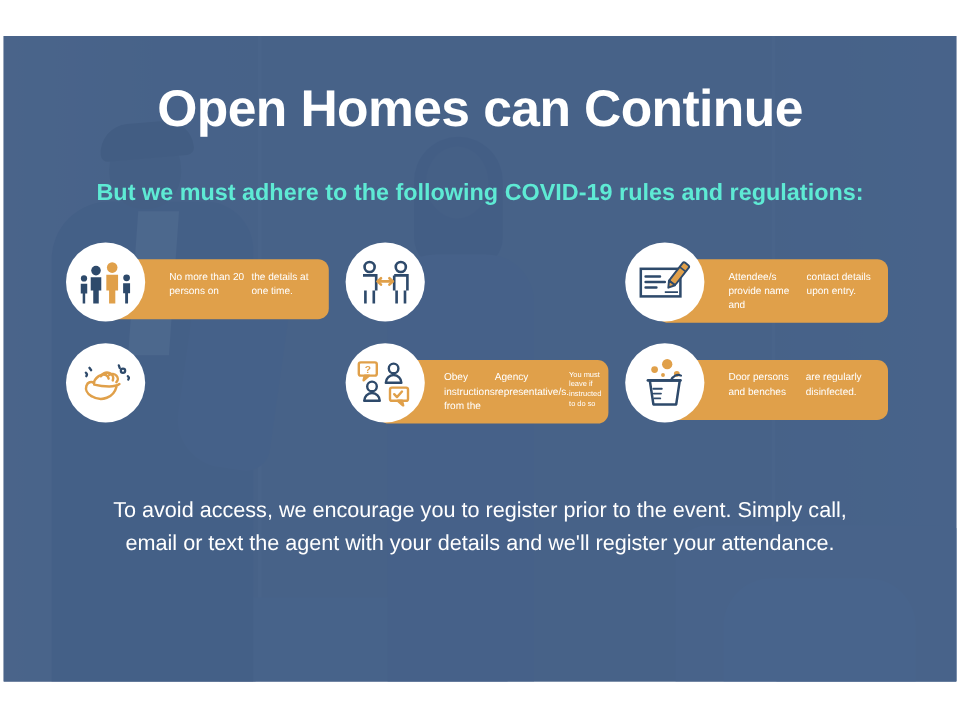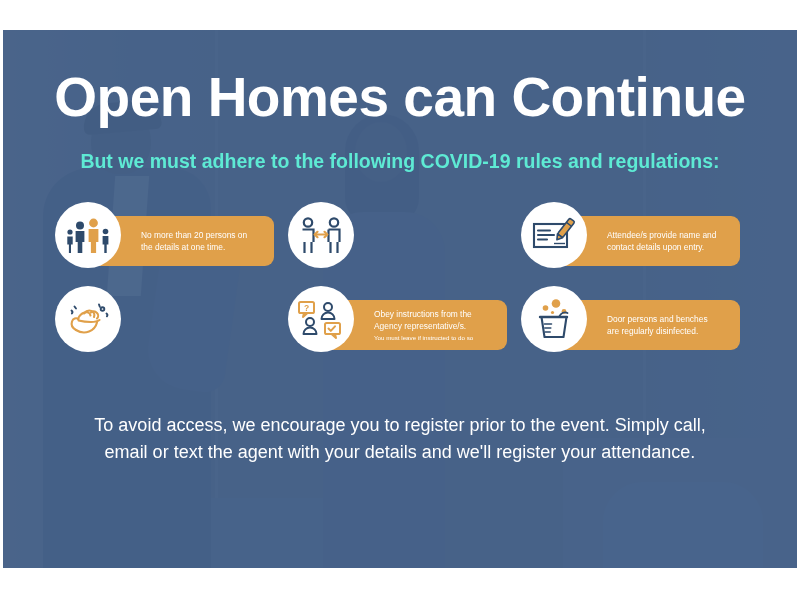--- a/index.html
+++ b/index.html
@@ -143,21 +143,21 @@
     width: 100%;
     height: 100%;
   }
 
   .title {
     position: absolute;
     left: 0; right: 0;
     top: 40px;
     text-align: center;
     color: #ffffff;
-    font-size: 55px;
+    font-size: 43px;
     font-weight: bold;
     letter-spacing: -0.5px;
     line-height: 1;
   }
 
   .subtitle {
     position: absolute;
     left: 0; right: 0;
     top: 120px;
     text-align: center;
@@ -188,21 +188,21 @@
     position: absolute;
     left: 27px;
     top: 14px;
     width: 192px;
     min-height: 50px;
     background: #e0a04a;
     border-radius: 9px;
     box-sizing: border-box;
     padding: 8px 10px 8px 59px;
     display: flex;
-    flex-direction: column;
+    flex-direction: row;
     justify-content: center;
   }
   .pill-text {
     color: #ffffff;
     font-size: 8.4px;
     line-height: 1.45;
   }
   .pill-subtext {
     color: #ffffff;
     font-size: 6.2px;

